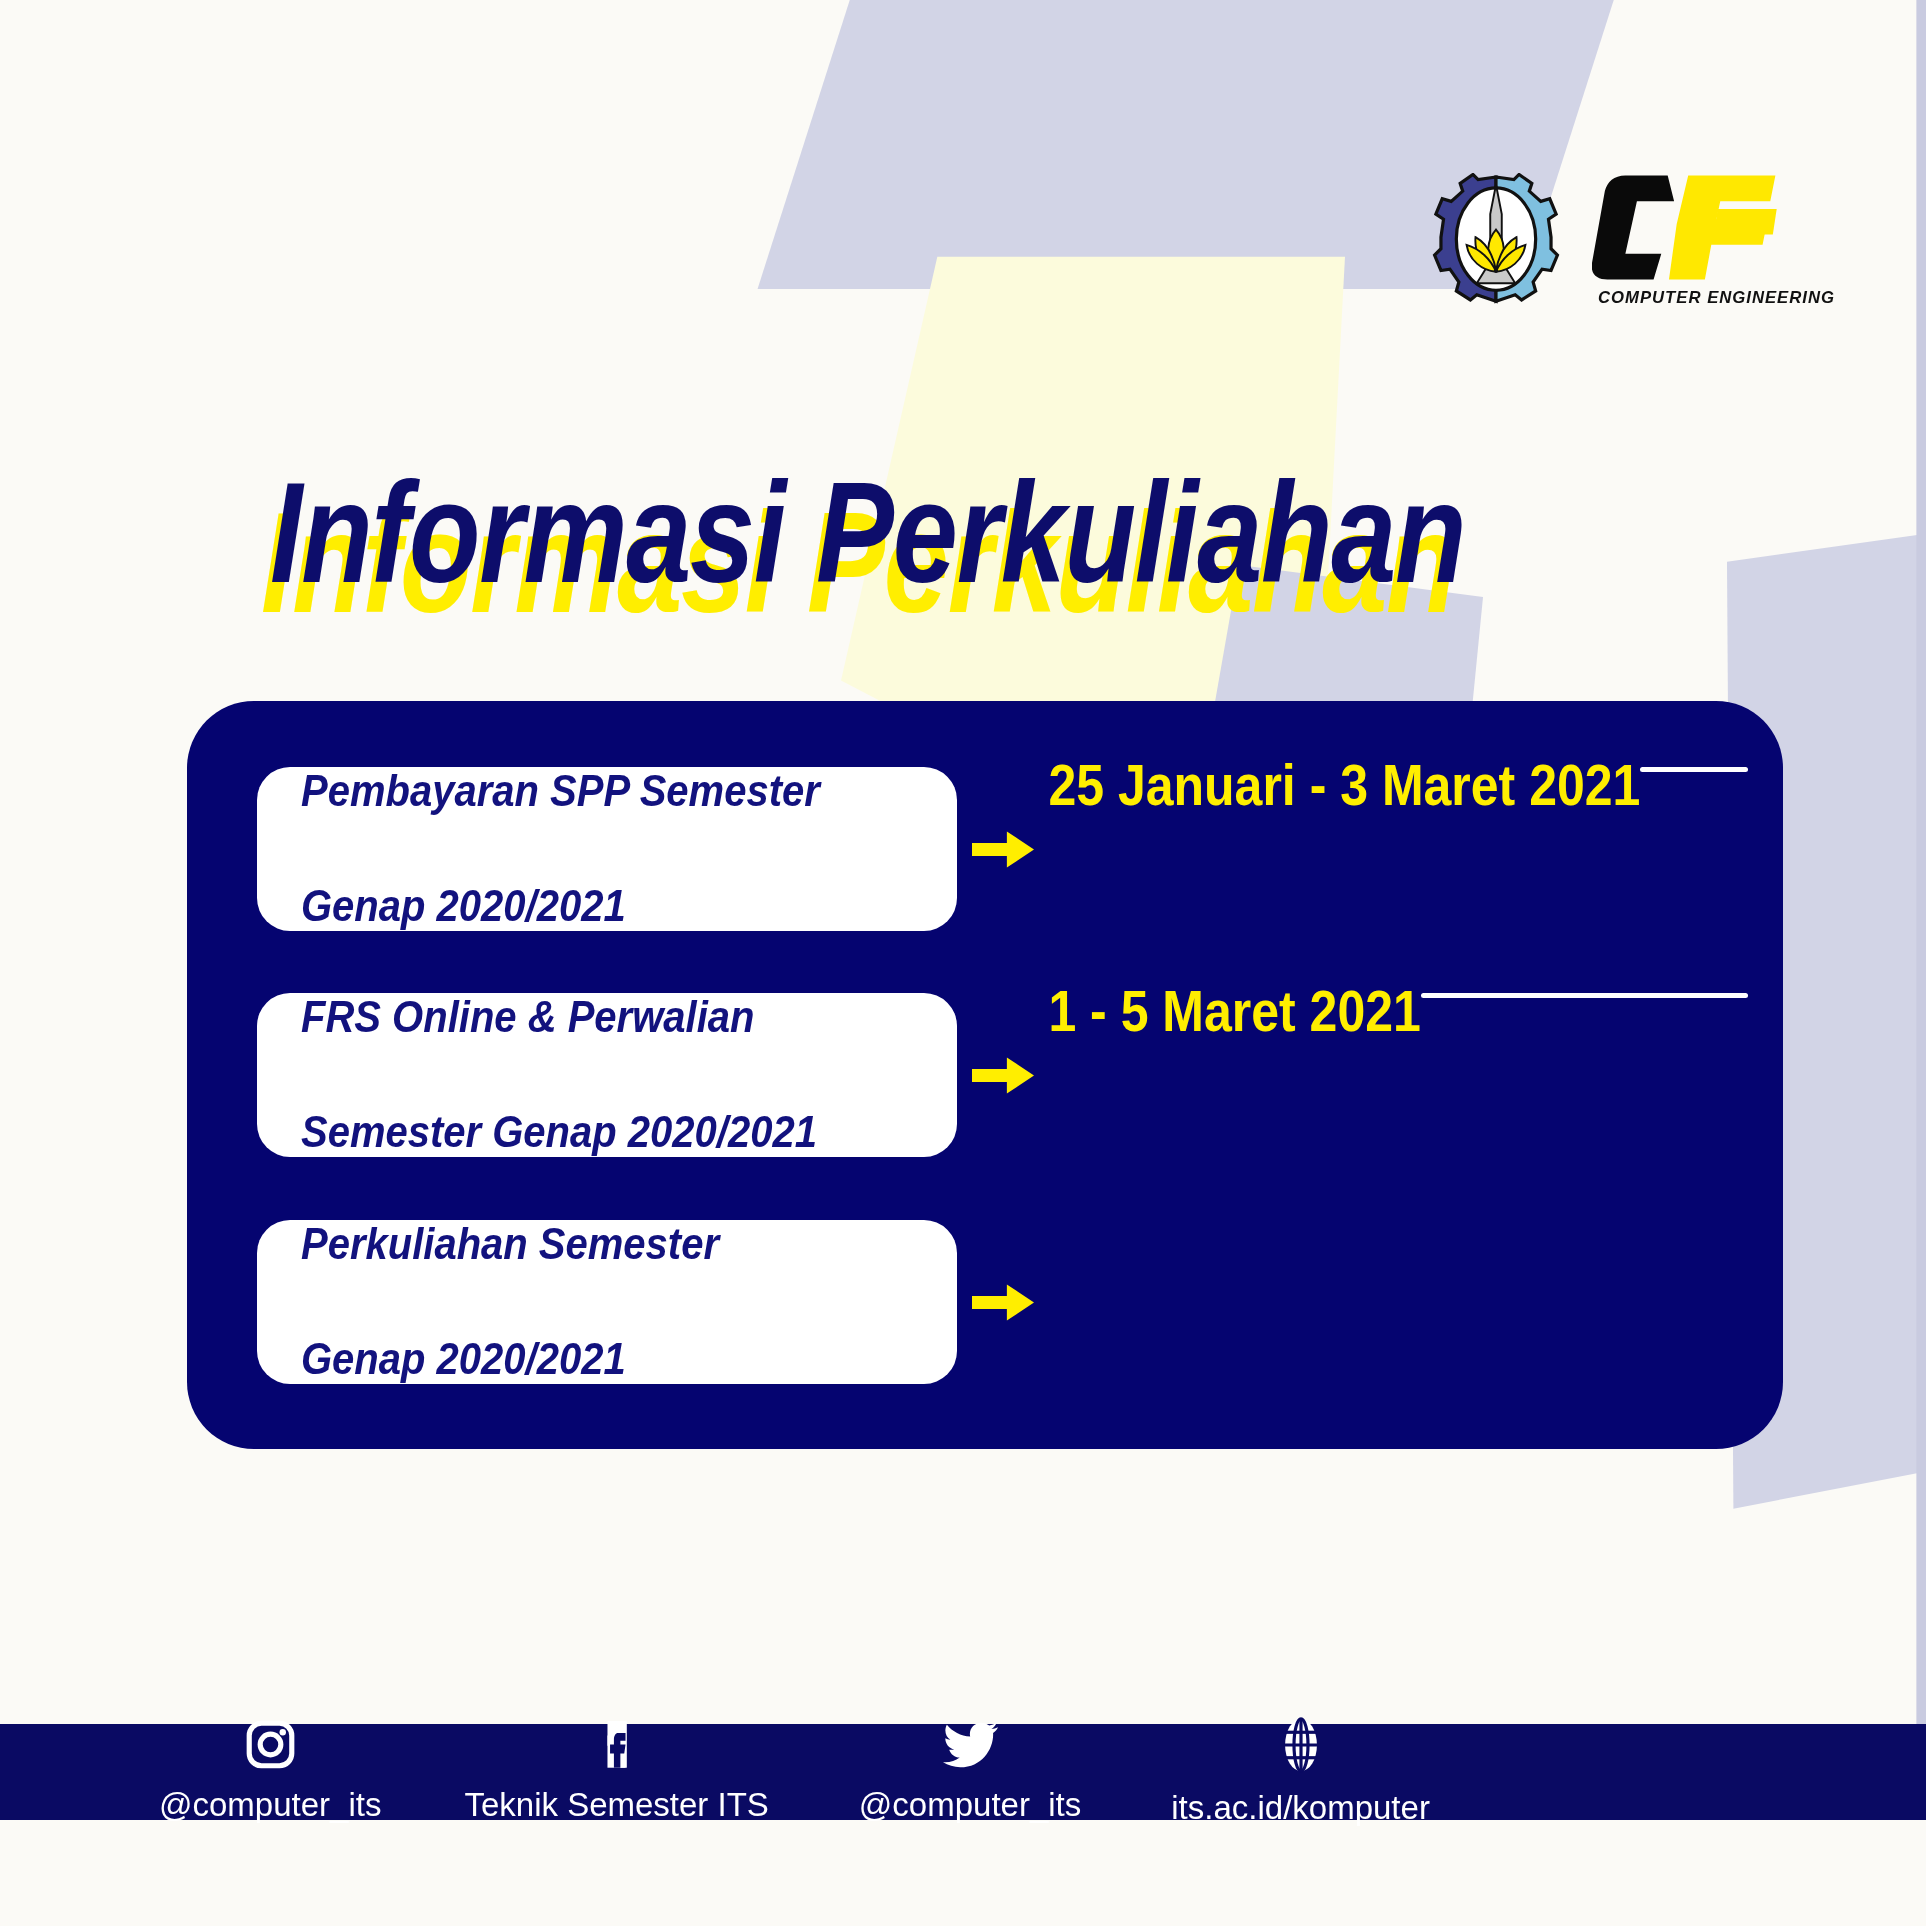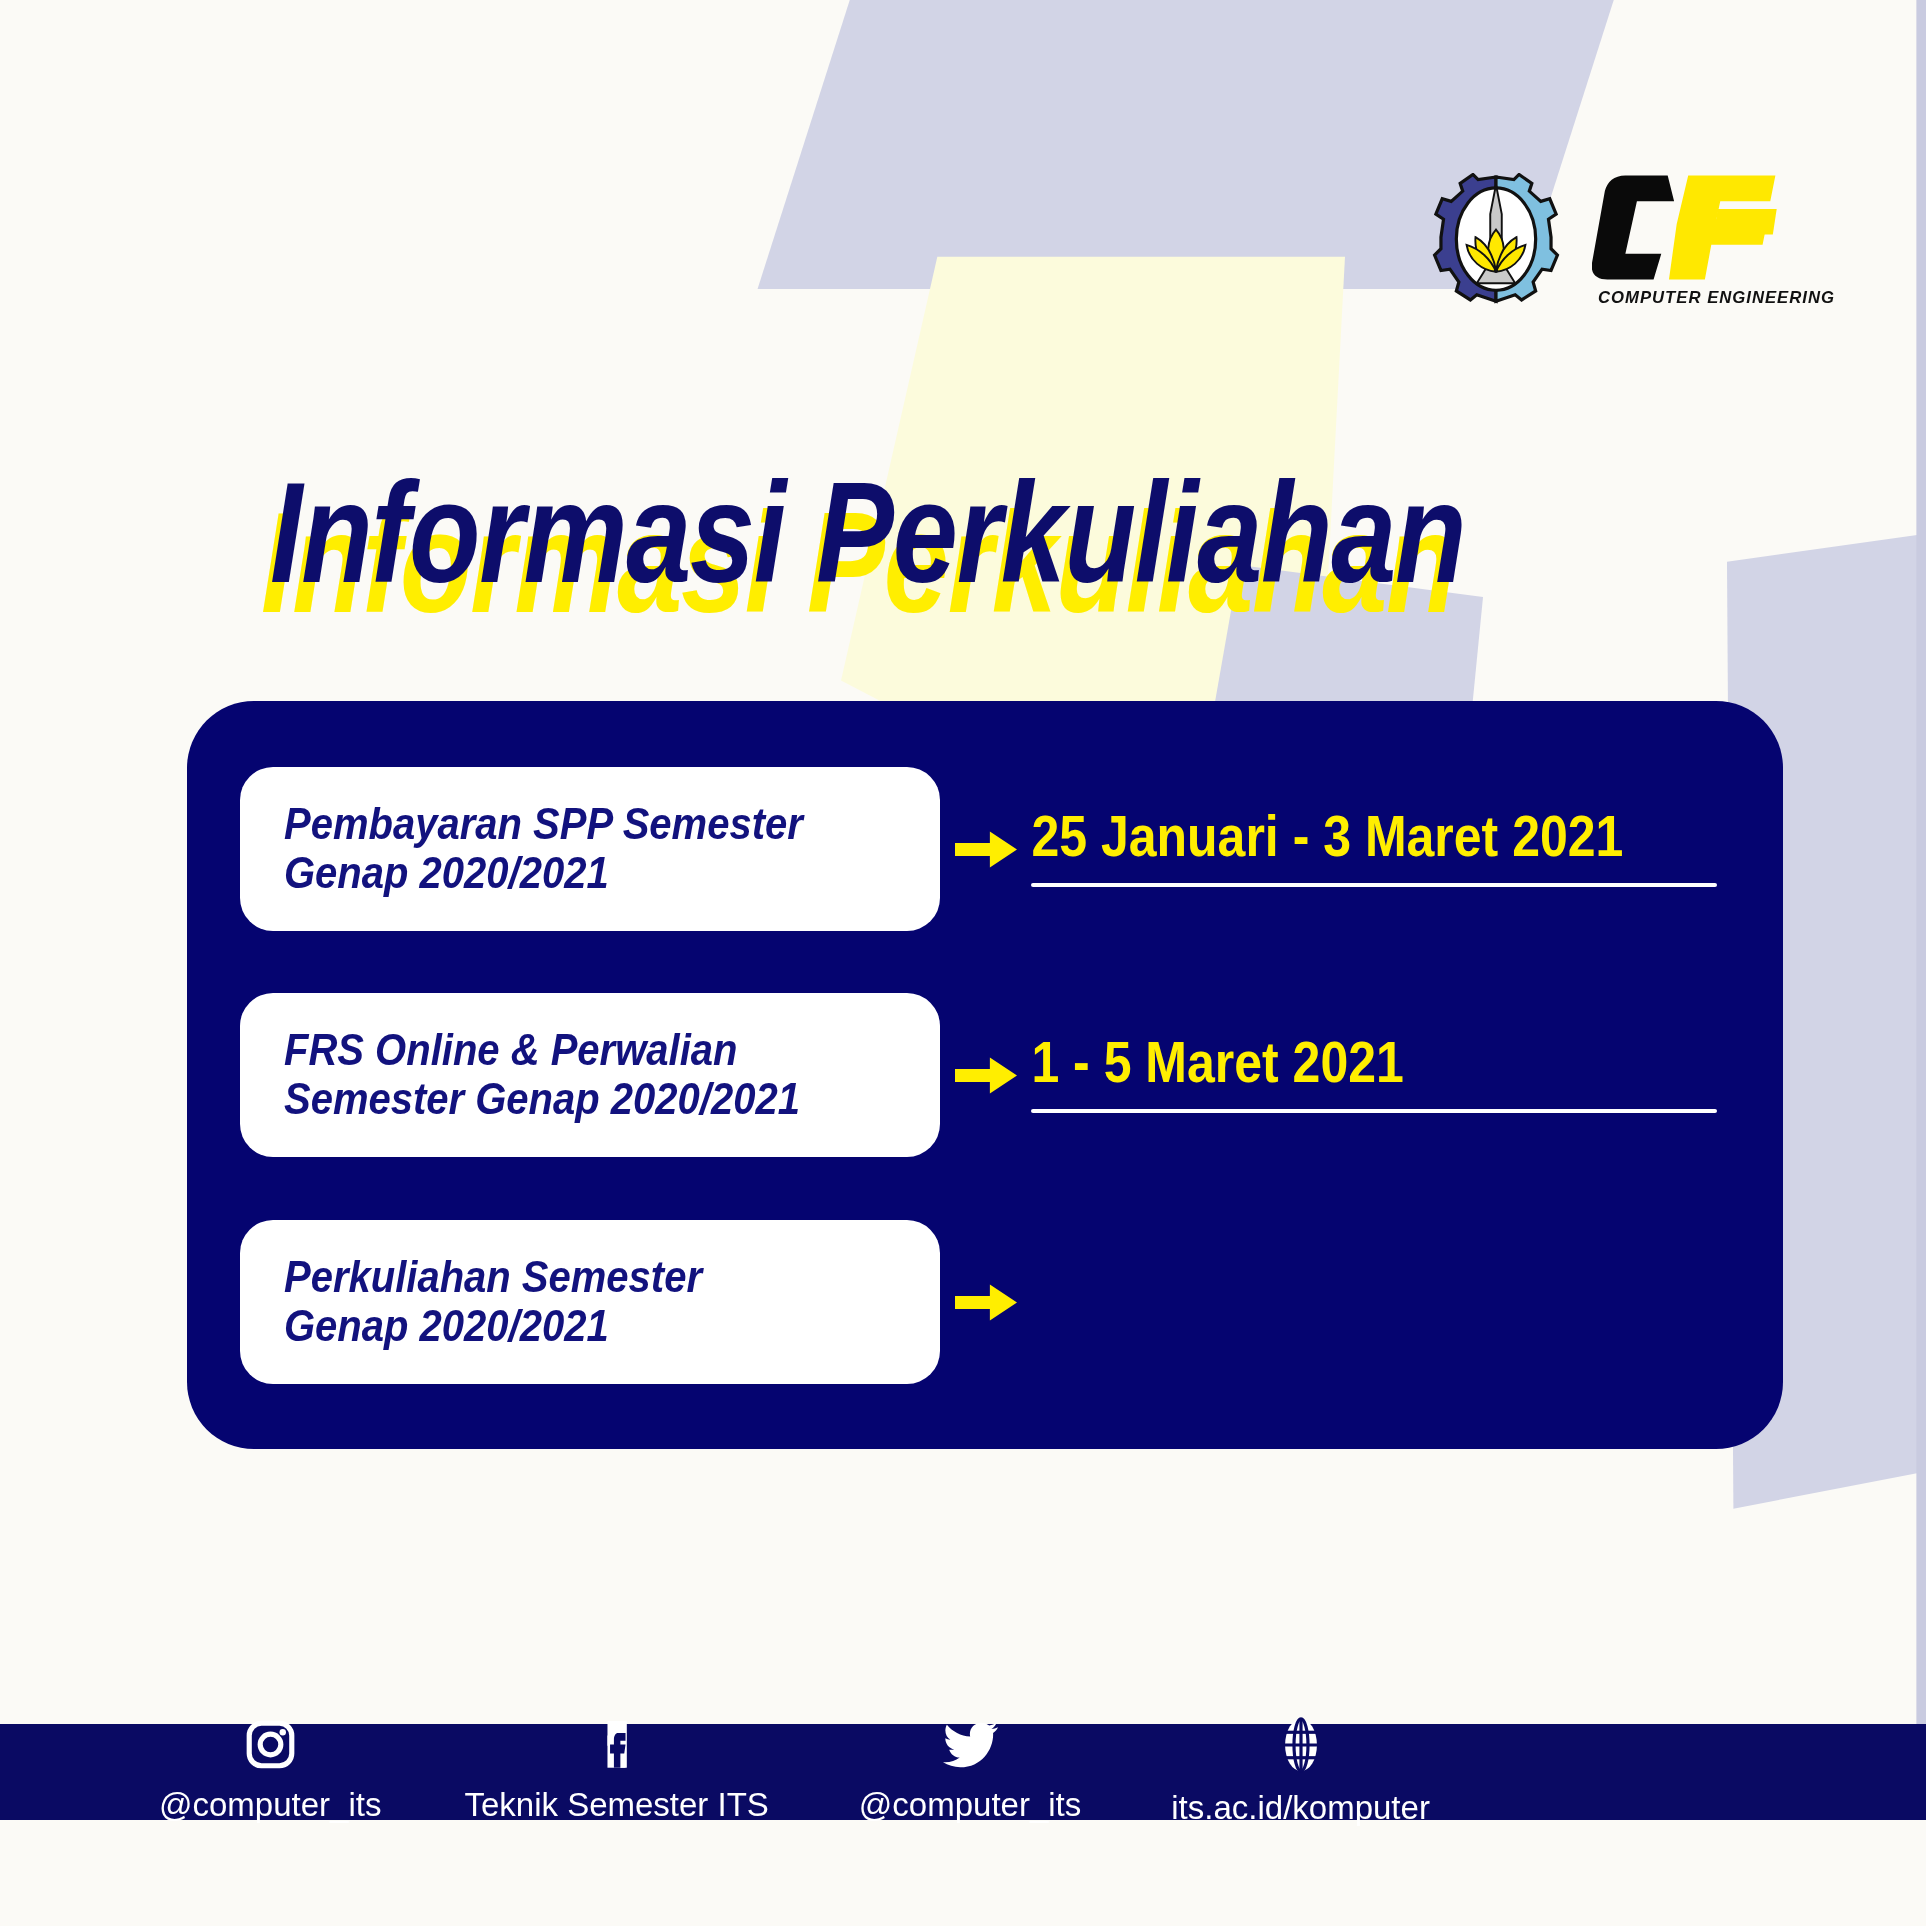--- a/index.html
+++ b/index.html
@@ -60,42 +60,42 @@
     position:absolute;left:0;display:flex;align-items:center;
   }
   #row-0{top:66px;}
   #row-1{top:292px;}
   #row-2{top:519px;}
 
   .card{
     width:700px;height:164px;
     background:#ffffff;
     border-radius:33px;
-    display:flex;flex-direction:column;justify-content:center;
+    display:flex;flex-direction:column;justify-content:space-between;
     padding-left:44px;box-sizing:border-box;
-    margin-left:53px;
+    margin-left:70px;
   }
   .card-line{
     font-size:40px;line-height:1.22;
     font-weight:bold;font-style:italic;
     color:#12127e;
     letter-spacing:0px;
     white-space:nowrap;
     font-family:"Liberation Sans", sans-serif;
     transform:scaleY(1.1);
     transform-origin:left center;
   }
 
   .arrow-icon{
     margin-left:15.4px;margin-right:14px;
     width:62px;height:39px;flex:0 0 auto;
   }
 
   .date-block{
-    display:flex;flex-direction:column;justify-content:center;
+    display:flex;flex-direction:row;justify-content:center;
     height:164px;width:700px;
   }
   .date-text{
     font-size:50px;line-height:1;
     font-weight:bold;color:#ffee00;
     white-space:nowrap;
     font-family:"Liberation Sans", sans-serif;
     transform:scaleY(1.15);
     transform-origin:left center;
     margin-bottom:22px;

